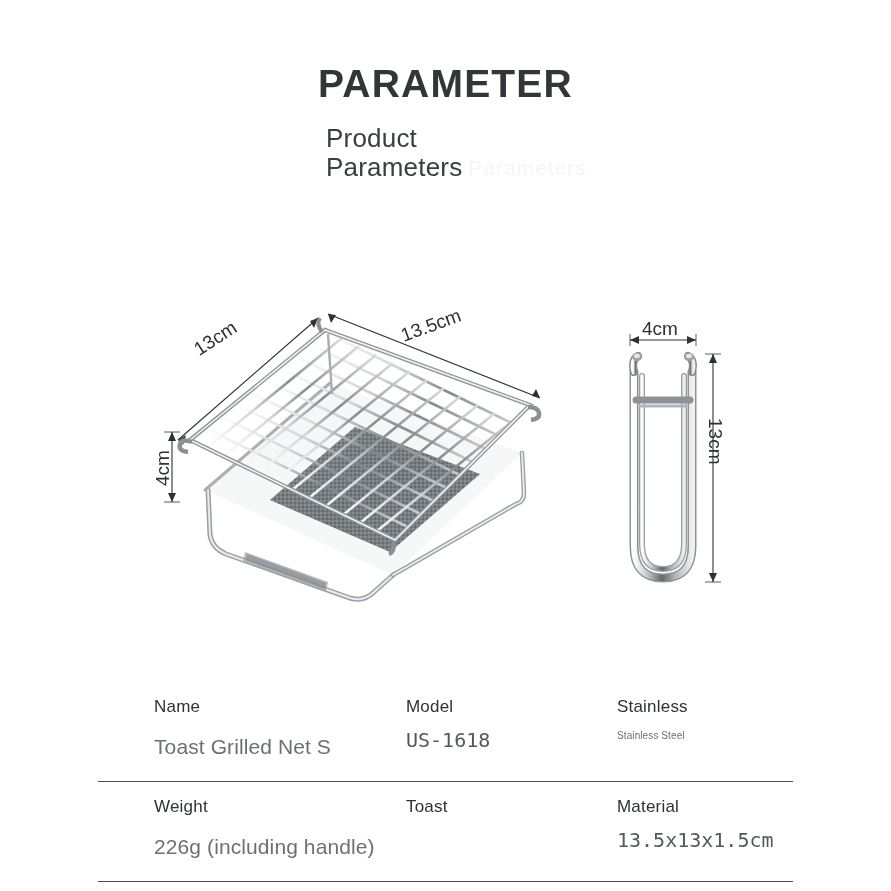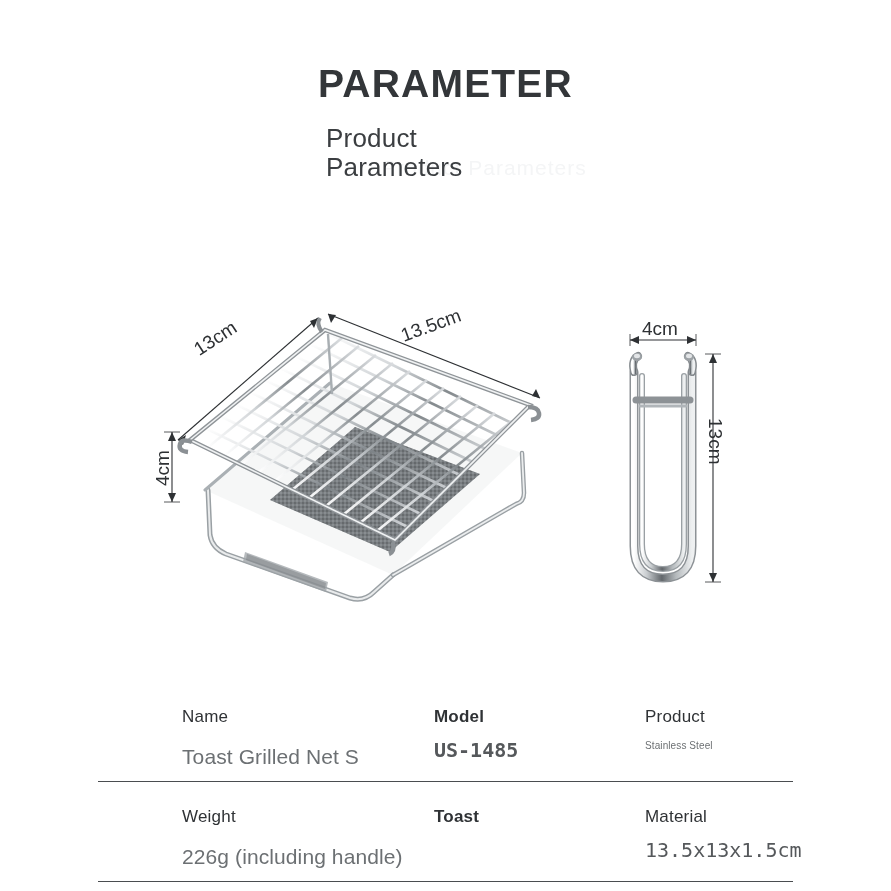--- a/index.html
+++ b/index.html
@@ -138,26 +138,25 @@
   .spec-row {
     position: relative;
     height: 99px;
     border-bottom: 1.6px solid #4a4d50;
   }
   .spec-row:first-child {
     border-bottom: 1.4px solid #4a4d50;
   }
   .spec-cell {
     position: absolute;
-    top: 10px;
+    top: 0;
     height: 99px;
-    margin-left: 28px;
   }
   .spec-cell.col-1 { left: 56px;  width: 250px; }
-  .spec-cell.col-2 { left: 308px; width: 205px; font-weight: bold; }
+  .spec-cell.col-2 { left: 308px; width: 205px; }
   .spec-cell.col-3 { left: 519px; width: 176px; }
 
   .spec-label {
     position: absolute;
     top: 15px;
     left: 0;
     font-size: 17px;
     color: #2f3235;
     letter-spacing: 0.2px;
     white-space: nowrap;
@@ -386,24 +385,24 @@
 
   <div class="spec-table">
 
     <div class="spec-row">
       <div class="spec-cell col-1">
         <div class="spec-label">Name</div>
         <div class="spec-value plain">Toast Grilled Net S</div>
       </div>
       <div class="spec-cell col-2">
         <div class="spec-label">Model</div>
-        <div class="spec-value mono">US-1485</div>
+        <div class="spec-value mono">US-1618</div>
       </div>
       <div class="spec-cell col-3">
-        <div class="spec-label">Product</div>
+        <div class="spec-label">Stainless</div>
         <div class="spec-value wrap2">Stainless Steel</div>
       </div>
     </div>
 
     <div class="spec-row">
       <div class="spec-cell col-1">
         <div class="spec-label">Weight</div>
         <div class="spec-value plain">226g (including handle)</div>
       </div>
       <div class="spec-cell col-2">

